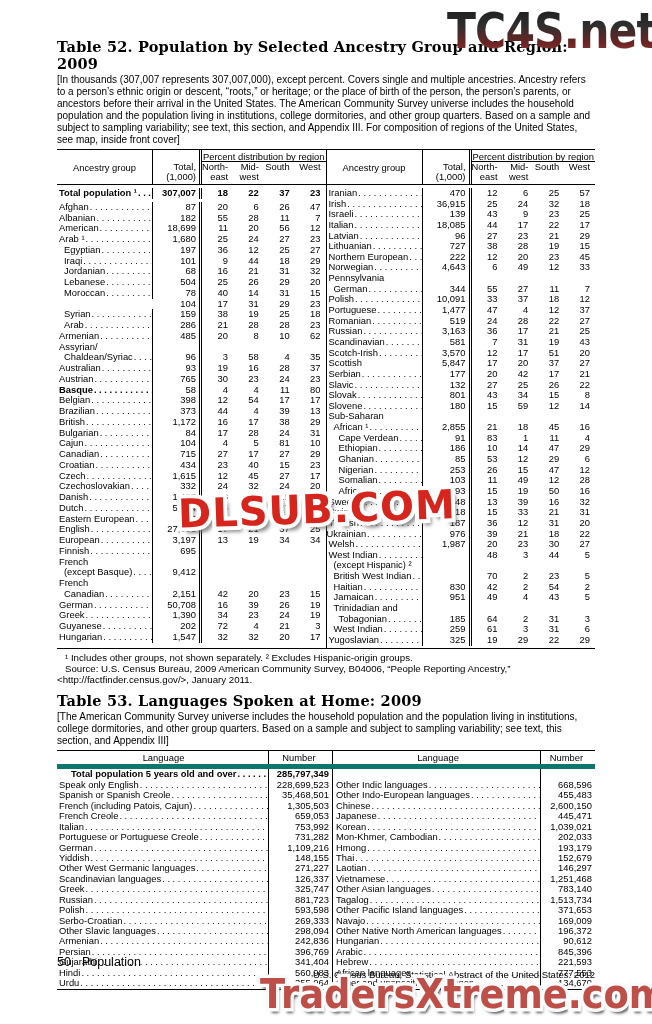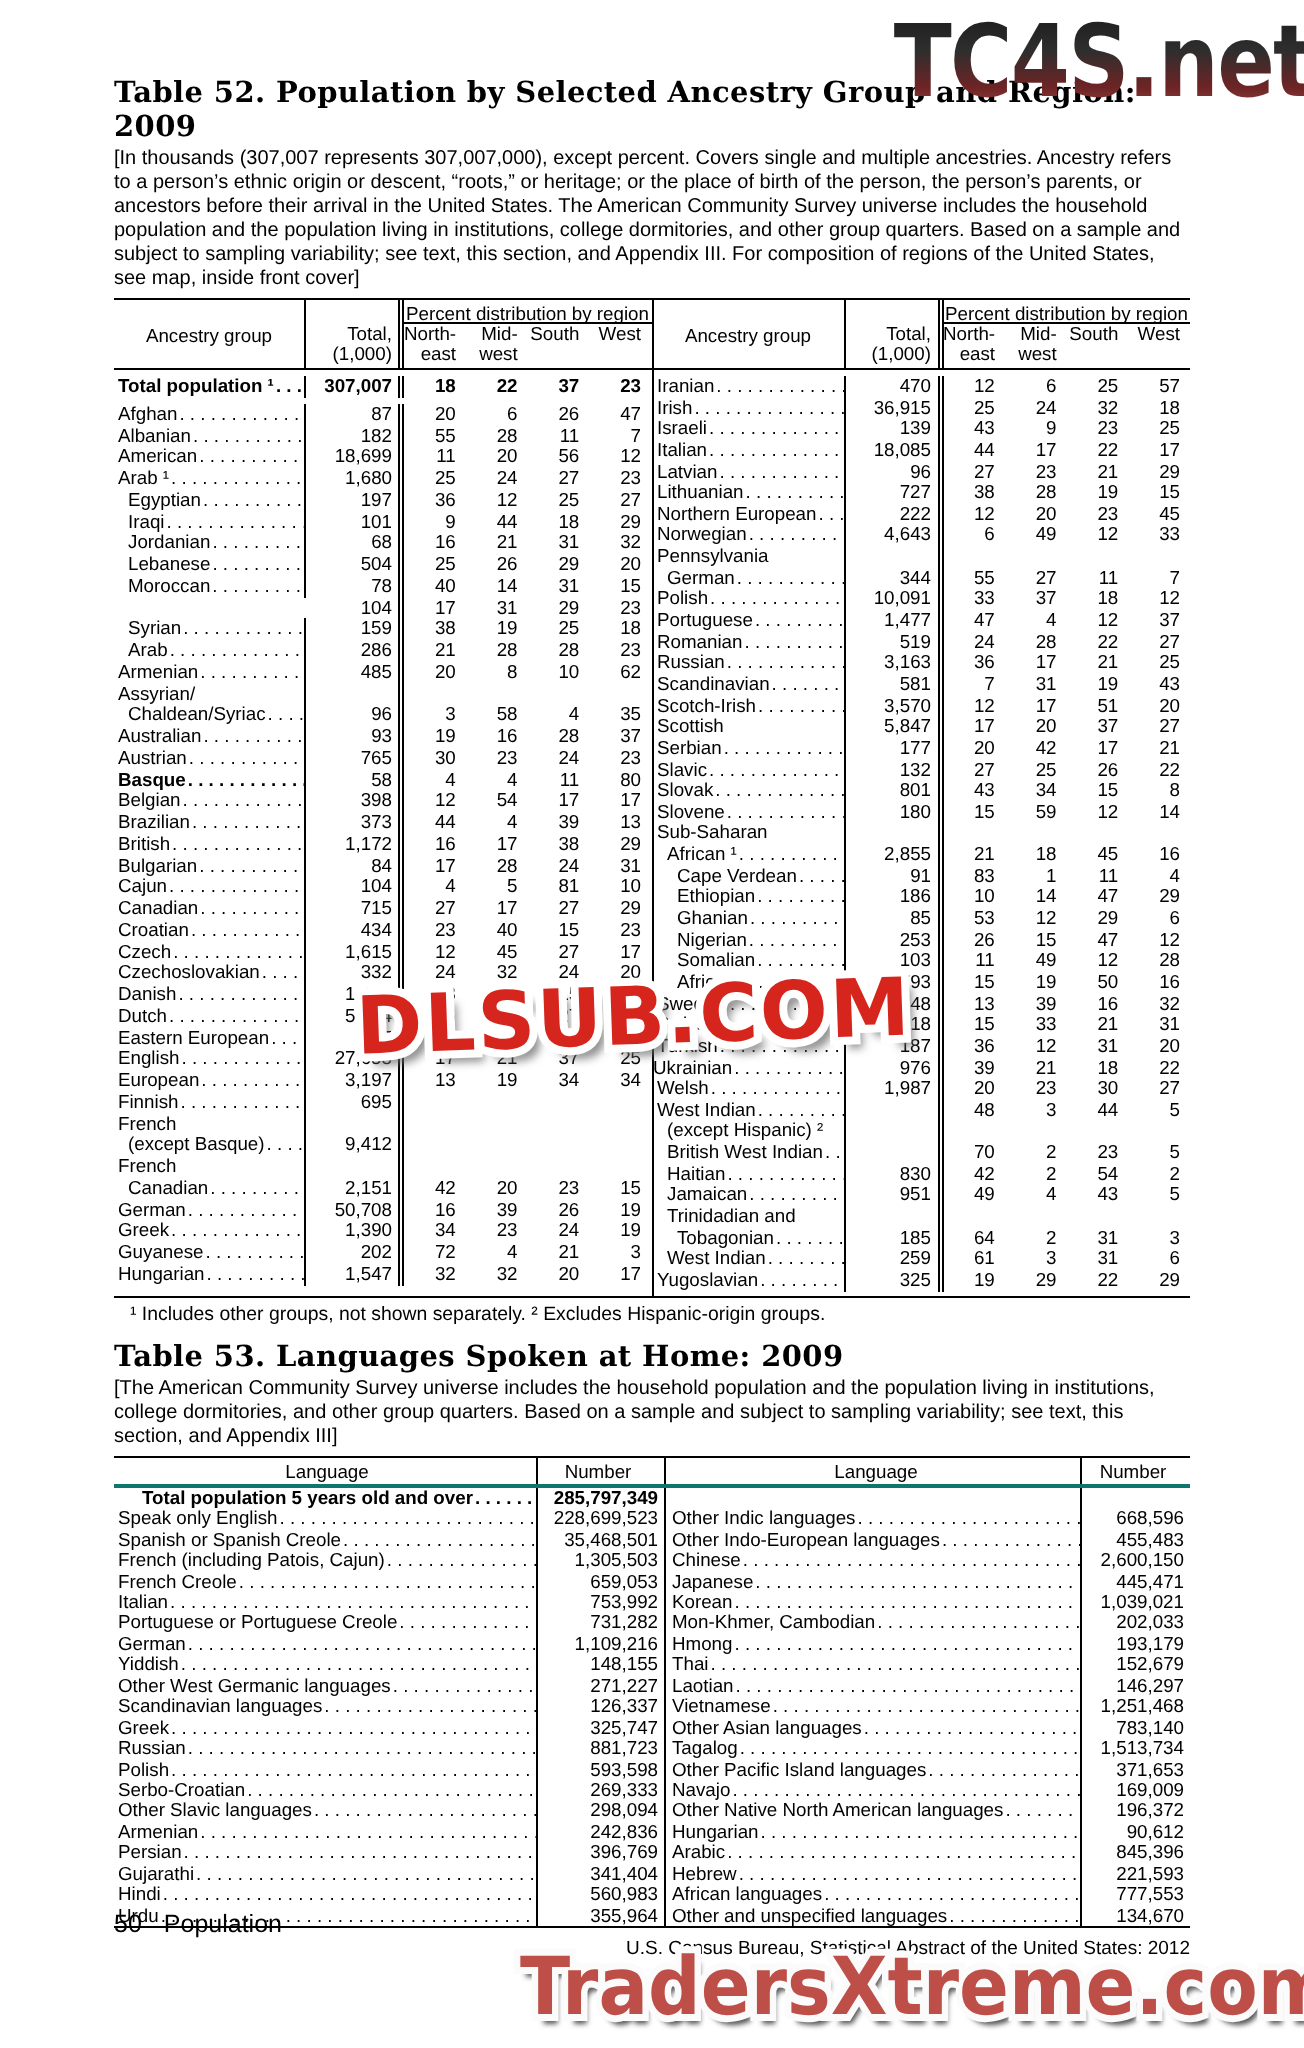--- a/index.html
+++ b/index.html
@@ -35,21 +35,21 @@
   .pcs{flex:1;display:flex;border-left:3px double #000;min-width:0;}
   .pc{flex:1;text-align:right;padding-right:5px;white-space:nowrap;}
 
   .fns{font-size:9.7px;line-height:11.3px;margin-top:3px;}
   .fnl{text-indent:8px;}
   .src{text-indent:8px;margin:0;}
 
   
   .t53title{margin-top:7px;}
   .t53wrap{width:538px;border-top:1px solid #000;border-bottom:1px solid #000;}
-  .h53{display:flex;height:13px;line-height:13px;border-bottom:2px solid #0f766e;font-size:9.4px;}
+  .h53{display:flex;height:13px;line-height:13px;border-bottom:5px solid #0f766e;font-size:9.4px;}
   .h53 div{text-align:center;box-sizing:border-box;}
   .r53{display:flex;height:10.45px;line-height:10.45px;font-size:9.4px;}
   .r53.rb{font-weight:bold;}
   .c1{width:211px;box-sizing:border-box;display:flex;min-width:0;overflow:hidden;white-space:nowrap;padding-left:2px;}
   .c2{width:64px;border-left:1px solid #000;text-align:right;padding-right:3px;box-sizing:border-box;white-space:nowrap;}
   .c3{width:208px;border-left:1px solid #000;box-sizing:border-box;display:flex;min-width:0;overflow:hidden;white-space:nowrap;padding-left:3px;}
   .c4{flex:1;border-left:1px solid #000;text-align:right;padding-right:3px;box-sizing:border-box;white-space:nowrap;}
   .c1.tind{padding-left:14px;}
   .src53{font-size:9.7px;line-height:11.2px;margin-top:3px;text-indent:22px;}
 
@@ -1235,20 +1235,21 @@
               <div class="pc">22</div>
               <div class="pc">29</div>
             </div>
           </div>
         </div>
     </div>
   </div>
 
   <div class="fns">
     <div class="fnl">¹ Includes other groups, not shown separately.   ² Excludes Hispanic-origin groups.</div>
+    <p class="src">Source: U.S. Census Bureau, 2009 American Community Survey, B04006, “People Reporting Ancestry,” &lt;http://factfinder.census.gov/&gt;, January 2011.</p>
   </div>
 
   <div class="ttitle t53title">Table 53. Languages Spoken at Home: 2009</div>
   <div class="tnote">[The American Community Survey universe includes the household population and the population living in institutions, college dormitories, and other group quarters. Based on a sample and subject to sampling variability; see text, this section, and Appendix III]</div>
 
   <div class="t53wrap">
     <div class="h53">
       <div class="c1" style="display:block">Language</div>
       <div class="c2" style="text-align:center">Number</div>
       <div class="c3" style="display:block">Language</div>

